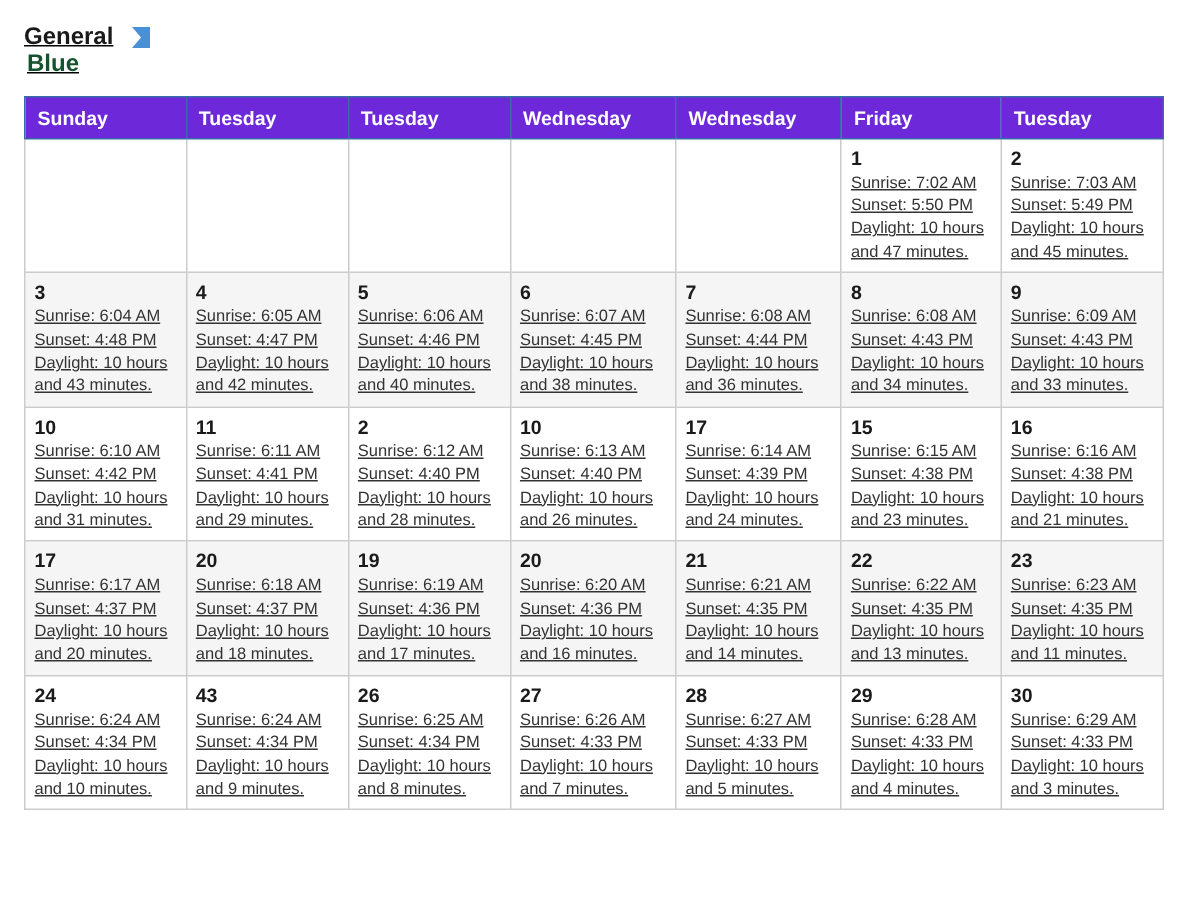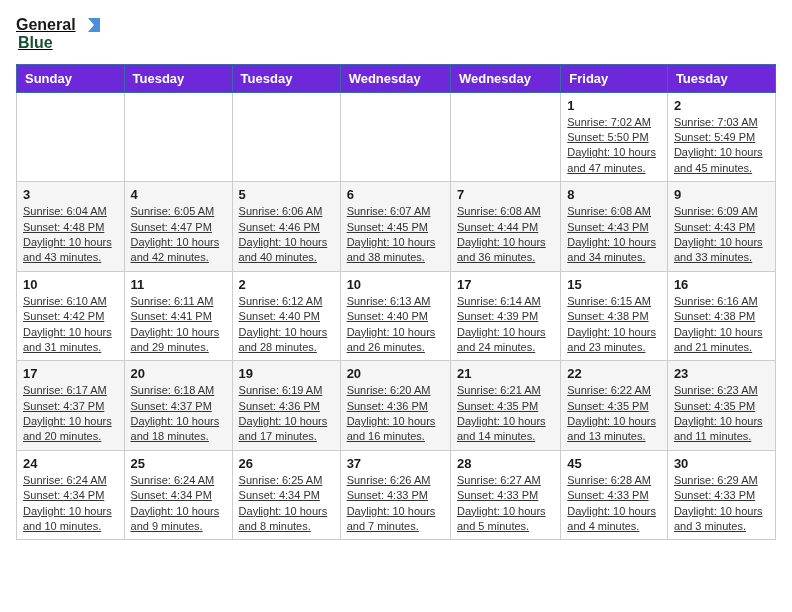--- a/index.html
+++ b/index.html
@@ -211,37 +211,37 @@
           <div class="day-num">23</div>
           <div class="day-info">Sunrise: 6:23 AM<br>Sunset: 4:35 PM<br>Daylight: 10 hours and 11 minutes.</div>
         </td>
       </tr>
       <tr>
         <td>
           <div class="day-num">24</div>
           <div class="day-info">Sunrise: 6:24 AM<br>Sunset: 4:34 PM<br>Daylight: 10 hours and 10 minutes.</div>
         </td>
         <td>
-          <div class="day-num">25</div>
+          <div class="day-num">43</div>
           <div class="day-info">Sunrise: 6:24 AM<br>Sunset: 4:34 PM<br>Daylight: 10 hours and 9 minutes.</div>
         </td>
         <td>
           <div class="day-num">26</div>
           <div class="day-info">Sunrise: 6:25 AM<br>Sunset: 4:34 PM<br>Daylight: 10 hours and 8 minutes.</div>
         </td>
         <td>
-          <div class="day-num">37</div>
+          <div class="day-num">27</div>
           <div class="day-info">Sunrise: 6:26 AM<br>Sunset: 4:33 PM<br>Daylight: 10 hours and 7 minutes.</div>
         </td>
         <td>
           <div class="day-num">28</div>
           <div class="day-info">Sunrise: 6:27 AM<br>Sunset: 4:33 PM<br>Daylight: 10 hours and 5 minutes.</div>
         </td>
         <td>
-          <div class="day-num">45</div>
+          <div class="day-num">29</div>
           <div class="day-info">Sunrise: 6:28 AM<br>Sunset: 4:33 PM<br>Daylight: 10 hours and 4 minutes.</div>
         </td>
         <td>
           <div class="day-num">30</div>
           <div class="day-info">Sunrise: 6:29 AM<br>Sunset: 4:33 PM<br>Daylight: 10 hours and 3 minutes.</div>
         </td>
       </tr>
     </tbody>
 </table>
 

